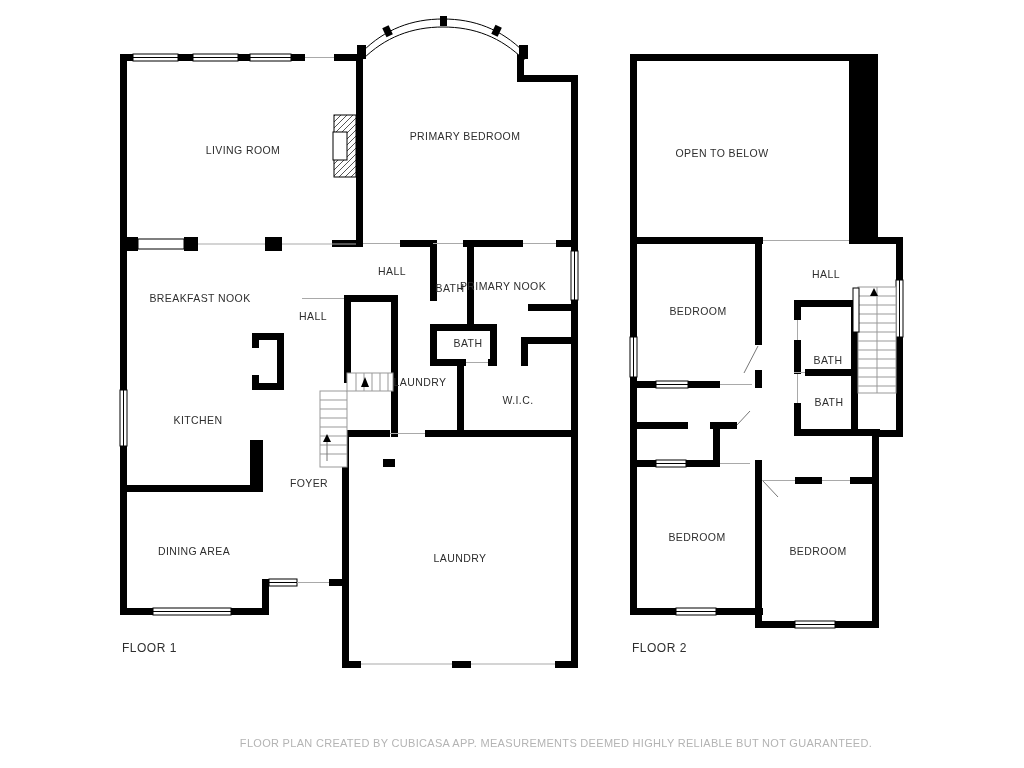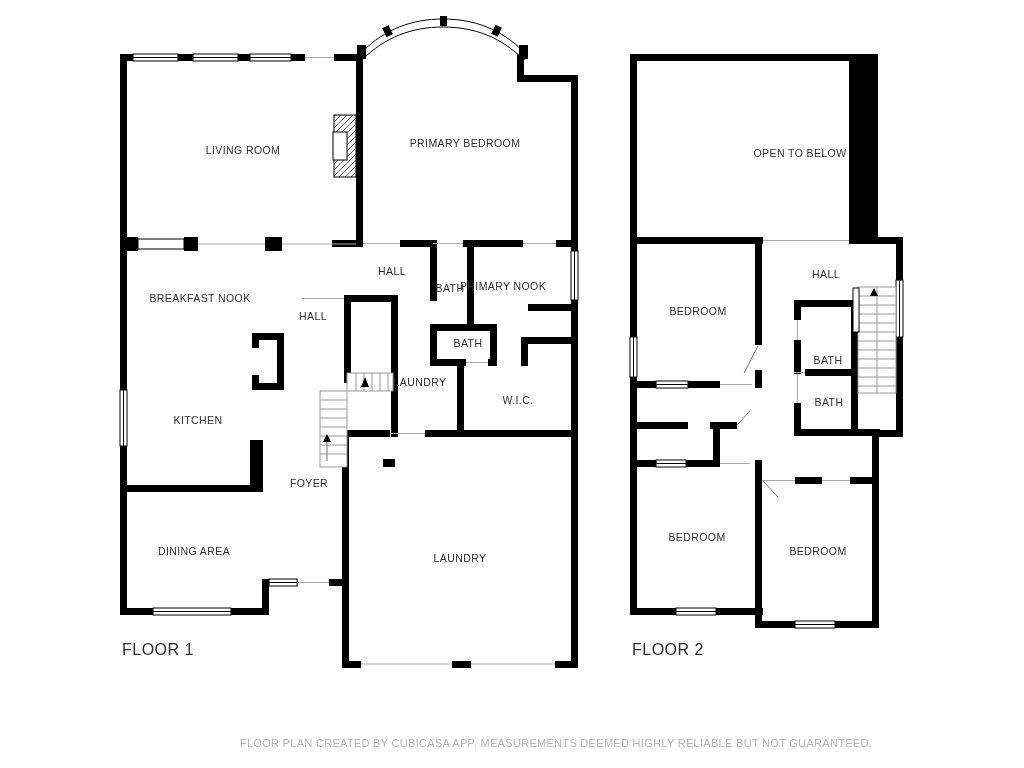--- a/index.html
+++ b/index.html
@@ -9,21 +9,21 @@
   .wall{fill:#000000;}
   .win{fill:#ffffff;stroke:#000000;stroke-width:1;}
   .winline{stroke:#000000;stroke-width:1;}
   .open{stroke:#a9a9a9;stroke-width:1;fill:none;}
   .doorleaf{stroke:#777777;stroke-width:1;fill:none;}
   .stair{stroke:#999999;stroke-width:1;fill:#ffffff;}
   .stairline{stroke:#999999;stroke-width:1;}
   .arrow{fill:#000000;}
   .lbl{position:absolute;transform:translate(-50%,-50%);font-size:10.5px;color:#2e2e2e;
        letter-spacing:.4px;white-space:nowrap;}
-  .floor-title{position:absolute;font-size:16px;color:#2e2e2e;letter-spacing:.5px;white-space:nowrap;}
+  .floor-title{position:absolute;font-size:12px;color:#2e2e2e;letter-spacing:.5px;white-space:nowrap;}
   .footer{position:absolute;left:0;right:0;top:737px;text-align:center;font-size:11px;
           color:#b4b4b4;letter-spacing:.3px;margin-left:48px;}
 </style>
 </head>
 <body>
 
 <div class="canvas">
 
 <svg class="plan-svg" width="1024" height="768" viewBox="0 0 1024 768">
   <defs>
@@ -254,35 +254,35 @@
     <line class="stairline" x1="858" y1="368" x2="896" y2="368"></line>
     <line class="stairline" x1="858" y1="377" x2="896" y2="377"></line>
     <line class="stairline" x1="858" y1="386" x2="896" y2="386"></line>
     <line class="stairline" x1="877" y1="287" x2="877" y2="393"></line>
     <rect x="853" y="288" width="6" height="44" fill="#ffffff" stroke="#000" stroke-width="1"></rect>
     <polygon class="arrow" points="870,296 878,296 874,288"></polygon>
   </g>
 </svg>
 
 <div class="lbl" style="left:243px;top:150px">LIVING ROOM</div>
-<div class="lbl" style="left:465px;top:143px">PRIMARY BEDROOM</div>
+<div class="lbl" style="left:465px;top:136px">PRIMARY BEDROOM</div>
 <div class="lbl" style="left:392px;top:271px">HALL</div>
 <div class="lbl" style="left:450px;top:288px">BATH</div>
 <div class="lbl" style="left:503px;top:286px">PRIMARY NOOK</div>
 <div class="lbl" style="left:200px;top:298px">BREAKFAST NOOK</div>
 <div class="lbl" style="left:313px;top:316px">HALL</div>
 <div class="lbl" style="left:468px;top:343px">BATH</div>
 <div class="lbl" style="left:420px;top:382px">LAUNDRY</div>
 <div class="lbl" style="left:518px;top:400px">W.I.C.</div>
 <div class="lbl" style="left:198px;top:420px">KITCHEN</div>
 <div class="lbl" style="left:309px;top:483px">FOYER</div>
 <div class="lbl" style="left:194px;top:551px">DINING AREA</div>
 <div class="lbl" style="left:460px;top:558px">LAUNDRY</div>
 
-<div class="lbl" style="left:800px;top:153px">OPEN TO BELOW</div>
+<div class="lbl" style="left:722px;top:153px">OPEN TO BELOW</div>
 <div class="lbl" style="left:698px;top:311px">BEDROOM</div>
 <div class="lbl" style="left:826px;top:274px">HALL</div>
 <div class="lbl" style="left:828px;top:360px">BATH</div>
 <div class="lbl" style="left:829px;top:402px">BATH</div>
 <div class="lbl" style="left:697px;top:537px">BEDROOM</div>
 <div class="lbl" style="left:818px;top:551px">BEDROOM</div>
 
 <div class="floor-title" style="left:122px;top:641px">FLOOR 1</div>
 <div class="floor-title" style="left:632px;top:641px">FLOOR 2</div>
 

